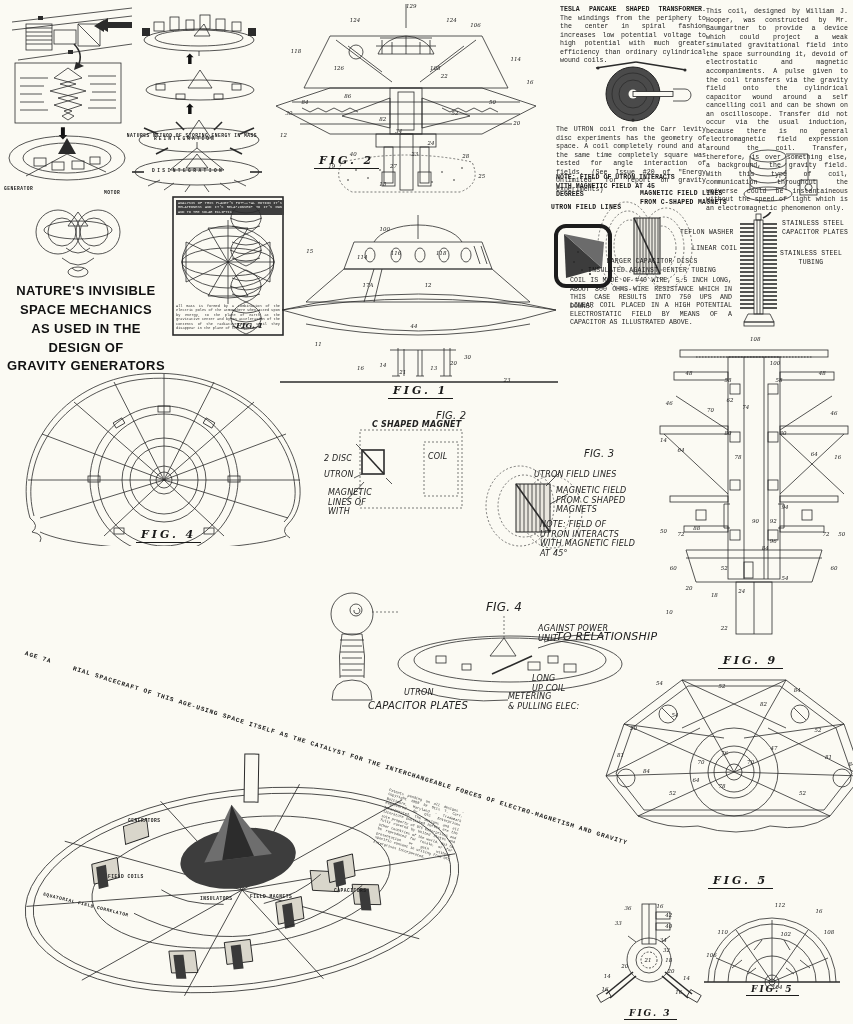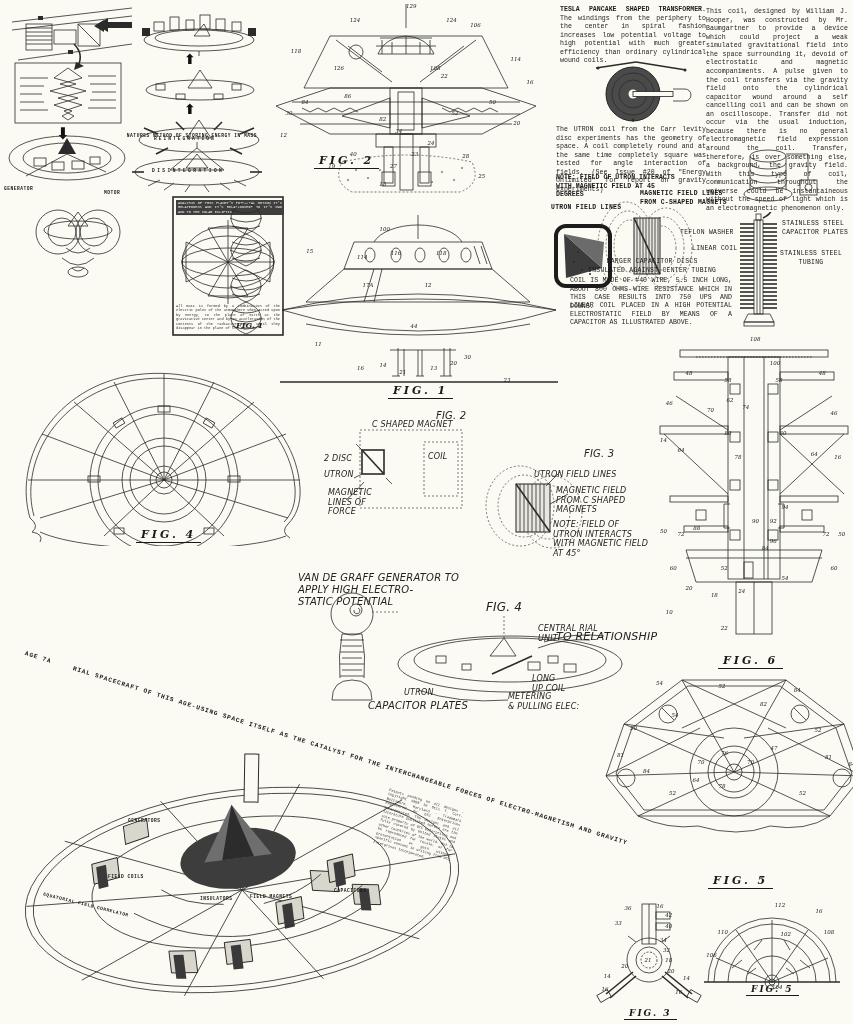--- a/index.html
+++ b/index.html
@@ -181,20 +181,25 @@
         <circle class="ln" cx="68" cy="36" r="14"></circle>
       <ellipse class="ln" cx="52" cy="34" rx="34" ry="9"></ellipse>
       <polygon class="ln" points="42,30 52,16 62,30"></polygon>
       <path class="ln" d="M40,52 q12,10 24,0"></path>
       <path class="ln" d="M36,62 q16,14 32,0"></path>
       <path class="ln" d="M46,72 q6,6 12,0"></path>
       <ellipse class="ln" cx="52" cy="76" rx="10" ry="5"></ellipse>
     </svg>
   </div>
 
+  <div class="abs headline" style="left:2px;top:282px;width:168px;">NATURE'S INVISIBLE
+SPACE MECHANICS
+AS USED IN THE
+DESIGN OF
+GRAVITY GENERATORS</div>
 
   <div class="abs" style="left:172px;top:196px;width:112px;">
     <svg class="abs" style="left:0;top:0;" width="112" height="140" viewBox="0 0 112 140">
       <rect class="lnb" x="1" y="1" width="110" height="138"></rect>
       <ellipse class="ln" cx="56" cy="66" rx="46" ry="36"></ellipse>
       <ellipse class="ln" cx="56" cy="66" rx="46" ry="26"></ellipse>
       <ellipse class="ln" cx="56" cy="66" rx="46" ry="14"></ellipse>
       <polygon class="ln" points="56,66 14,46 14,86"></polygon>
       <polygon class="ln" points="56,66 98,46 98,86"></polygon>
       <polygon class="ln" points="56,66 36,32 76,32"></polygon>
@@ -467,46 +472,46 @@
   <div class="abs" style="left:316px;top:408px;width:200px;height:140px;">
     <svg class="abs" style="left:0;top:0;" width="200" height="140" viewBox="0 0 200 140">
       <rect class="lnd" x="44" y="22" width="102" height="78"></rect>
       <rect class="lnd" x="108" y="34" width="34" height="54"></rect>
       <rect class="lnb" x="46" y="42" width="22" height="24" fill="#f1efe7"></rect>
       <line class="lnb" x1="46" y1="42" x2="68" y2="66"></line>
       <path class="ln" d="M40,36 l8,8 M38,70 l8,-4 M70,70 l6,6"></path>
       <path class="ln" d="M30,92 q10,-8 18,-18"></path>
     </svg>
     <div class="abs hand big" style="left:120px;top:2px;">FIG. 2</div>
-    <div class="abs hand" style="left:56px;top:12px;">C SHAPED MAGNET</div>
+    <div class="abs hand" style="left:56px;top:12px;font-weight:bold;">C SHAPED MAGNET</div>
     <div class="abs hand" style="left:112px;top:44px;">COIL</div>
     <div class="abs hand" style="left:8px;top:46px;">2 DISC</div>
     <div class="abs hand" style="left:8px;top:62px;">UTRON</div>
     <div class="abs hand" style="left:12px;top:80px;">MAGNETIC
 LINES OF
-FORCE</div>
+WITH</div>
   </div>
 
   <div class="abs" style="left:482px;top:448px;width:170px;height:120px;">
     <svg class="abs" style="left:0;top:0;" width="170" height="120" viewBox="0 0 170 120">
       <ellipse class="lnd" cx="38" cy="58" rx="34" ry="40"></ellipse>
       <ellipse class="lnd" cx="42" cy="58" rx="26" ry="31"></ellipse>
       <ellipse class="lnd" cx="70" cy="64" rx="30" ry="36"></ellipse>
       <ellipse class="lnd" cx="66" cy="64" rx="22" ry="27"></ellipse>
       <rect x="34" y="36" width="34" height="48" fill="#e8e6de" stroke="#222" stroke-width="1"></rect>
       <path class="ln" d="M38,36 v48 M42,36 v48 M46,36 v48 M50,36 v48 M54,36 v48 M58,36 v48 M62,36 v48"></path>
       <line class="lnb" x1="34" y1="36" x2="68" y2="84"></line>
       <path class="ln" d="M78,24 l-14,14 M86,46 l-18,10"></path>
     </svg>
     <div class="abs hand big" style="left:102px;top:0px;">FIG. 3</div>
     <div class="abs hand" style="left:52px;top:22px;">UTRON FIELD LINES</div>
     <div class="abs hand" style="left:74px;top:38px;">MAGNETIC FIELD
 FROM C SHAPED
 MAGNETS</div>
-    <div class="abs hand" style="left:71px;top:72px;">NOTE: FIELD OF
+    <div class="abs hand" style="left:58px;top:72px;">NOTE: FIELD OF
 UTRON INTERACTS
 WITH MAGNETIC FIELD
 AT 45°</div>
   </div>
 
   <div class="abs scatter" style="left:656px;top:334px;width:196px;height:336px;">
     <svg width="196" height="316" viewBox="0 0 196 316">
       <rect class="ln" x="24" y="16" width="148" height="7"></rect>
       <line class="ln" x1="40" y1="23" x2="156" y2="23" stroke-dasharray="1.5 1.5"></line>
       <rect class="ln" x="72" y="23" width="52" height="222"></rect>
@@ -538,21 +543,21 @@
         <rect x="40" y="176" width="10" height="10"></rect>
           <rect x="146" y="176" width="10" height="10"></rect>
       </g>
       <path class="ln" d="M74,170 h-6 v24 h6 M122,170 h6 v24 h-6" stroke-width="1.4"></path>
       <polygon class="ln" points="30,216 166,216 156,248 40,248"></polygon>
       <line class="ln" x1="30" y1="224" x2="166" y2="224"></line>
       <rect class="ln" x="88" y="228" width="9" height="16"></rect>
       <rect class="ln" x="80" y="248" width="36" height="52"></rect>
       <line class="ln" x1="98" y1="248" x2="98" y2="300"></line>
     </svg>
-    <div class="abs figlabel" style="left:62px;top:320px;">FIG. 6</div>
+    <div class="abs figlabel" style="left:62px;top:320px;">FIG. 9</div>
   <span class="pn" style="left: 48%; top: 1%;">108</span>
       <span class="pn" style="left: 58%; top: 8%;">100</span>
       <span class="pn" style="left: 15%; top: 11%;">48</span>
       <span class="pn" style="left: 83%; top: 11%;">48</span>
       <span class="pn" style="left: 35%; top: 13%;">58</span>
       <span class="pn" style="left: 61%; top: 13%;">58</span>
       <span class="pn" style="left: 36%; top: 19%;">62</span>
       <span class="pn" style="left: 26%; top: 22%;">70</span>
       <span class="pn" style="left: 44%; top: 21%;">74</span>
       <span class="pn" style="left: 5%; top: 20%;">46</span>
@@ -578,23 +583,20 @@
       <span class="pn" style="left: 89%; top: 69%;">60</span>
       <span class="pn" style="left: 33%; top: 69%;">52</span>
       <span class="pn" style="left: 64%; top: 72%;">54</span>
       <span class="pn" style="left: 15%; top: 75%;">20</span>
       <span class="pn" style="left: 28%; top: 77%;">18</span>
       <span class="pn" style="left: 42%; top: 76%;">24</span>
       <span class="pn" style="left: 5%; top: 82%;">10</span>
       <span class="pn" style="left: 33%; top: 87%;">22</span>
     </div>
 
-  <div class="abs hand big" style="left:298px;top:572px;">VAN DE GRAFF GENERATOR TO
- APPLY HIGH ELECTRO-
- STATIC POTENTIAL</div>
   <div class="abs" style="left:306px;top:590px;">
     <svg width="92" height="112" viewBox="0 0 92 112">
       <circle class="ln" cx="46" cy="24" r="21" stroke-width="1.2"></circle>
       <circle class="ln" cx="50" cy="20" r="6"></circle>
         <path class="ln" d="M48,20 a3,3 0 1 0 4,-2"></path>
       <path class="ln" d="M36,44 h20 M34,50 h24 M36,56 h20 M34,62 h24 M36,68 h20 M34,74 h24 M36,80 h20 M34,86 h24"></path>
       <path class="ln" d="M36,44 q-4,22 -2,44 M56,44 q4,22 2,44"></path>
       <path class="ln" d="M26,110 q0,-20 20,-20 q20,0 20,20 z" stroke-width="1.1"></path>
       <line class="lnd" x1="66" y1="22" x2="112" y2="22"></line>
     </svg>
@@ -609,21 +611,21 @@
       <rect class="ln" x="48" y="44" width="10" height="7"></rect>
         <rect class="ln" x="74" y="52" width="9" height="6"></rect>
       <rect class="ln" x="140" y="50" width="12" height="8"></rect>
         <rect class="ln" x="160" y="44" width="10" height="7"></rect>
       <rect class="ln" x="176" y="52" width="12" height="8"></rect>
       <line class="lnd" x1="116" y1="26" x2="116" y2="2"></line>
       <line class="lnb" x1="104" y1="62" x2="144" y2="44"></line>
       <path class="ln" d="M150,36 q26,-10 52,-8 M156,30 q30,-10 60,-6"></path>
       <path class="ln" d="M30,78 q40,14 90,10"></path>
     </svg>
-    <div class="abs hand" style="left:86px;top:14px;left:150px;top:12px;">CENTRAL RIAL
+    <div class="abs hand" style="left:86px;top:14px;left:150px;top:12px;">AGAINST POWER
 UNIT</div>
     <div class="abs hand" style="left:16px;top:76px;">UTRON</div>
   </div>
   <div class="abs hand big" style="left:556px;top:630px;font-size:11px;">TO RELATIONSHIP</div>
   <div class="abs hand" style="left:532px;top:674px;">LONG
 UP COIL</div>
   <div class="abs hand" style="left:508px;top:692px;">METERING
 &amp; PULLING ELEC:</div>
   <div class="abs hand big" style="left:368px;top:700px;">CAPACITOR PLATES</div>
 

